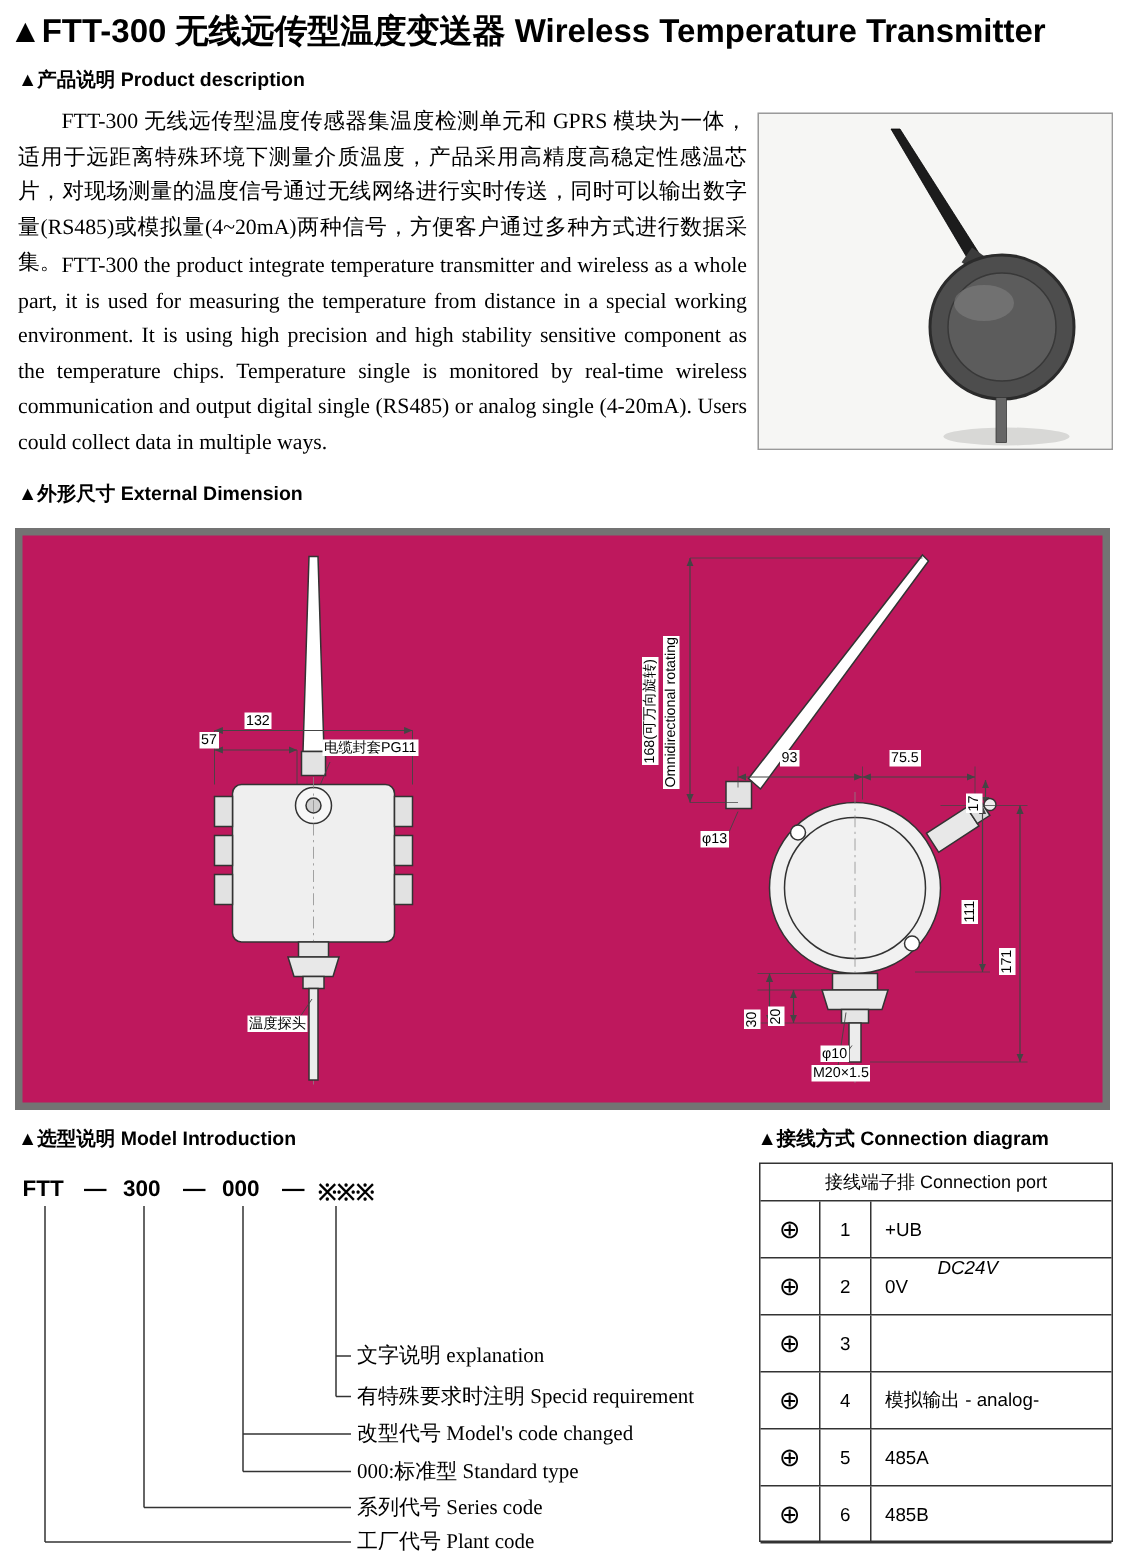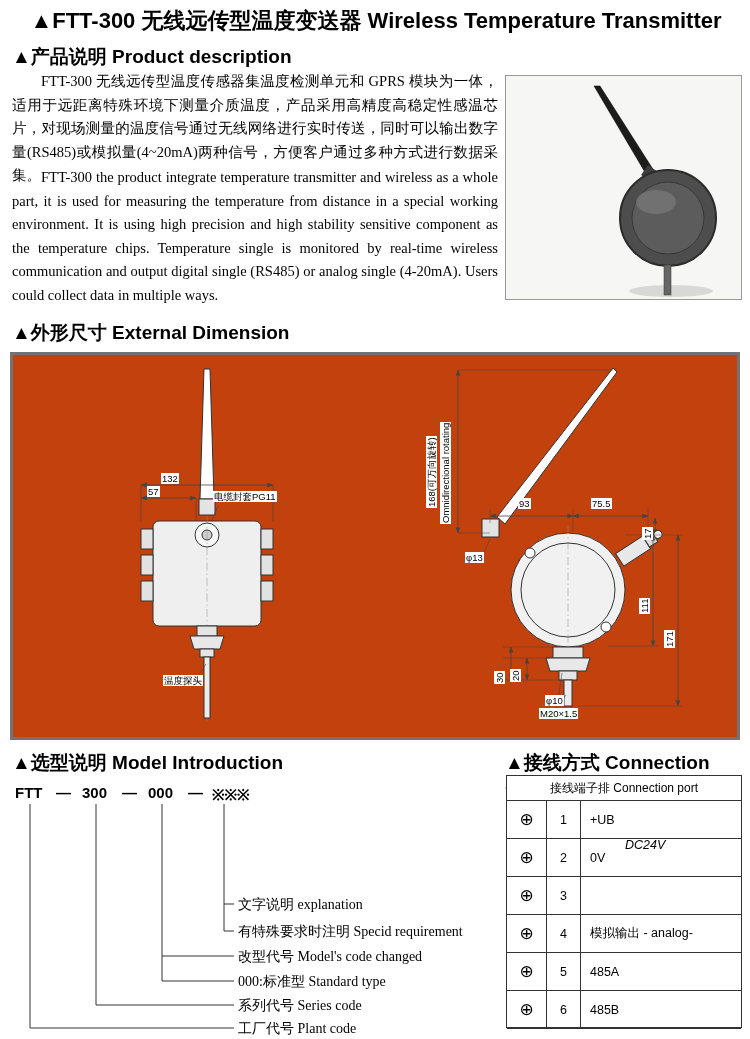--- a/index.html
+++ b/index.html
@@ -1,32 +1,32 @@
 <!DOCTYPE html>
 <html><head>
 <meta charset="utf-8">
 <style>
   * { margin:0; padding:0; box-sizing:border-box; }
   html,body { background:#fff; }
   body { width:750px; height:1039px; position:relative; font-family:"Liberation Serif", serif; color:#000; }
   .page { position:absolute; left:0; top:0; width:750px; height:1039px; background:#fff; overflow:hidden; }
 
   .title { position:absolute; left:6px; top:6px; width:740px;
-           font-family:"Liberation Sans", sans-serif; font-weight:bold; font-size:22px; letter-spacing:0;text-align:center; }
-
-  .sec-head { position:absolute; font-family:"Liberation Sans", sans-serif; font-weight:bold; font-size:19px; }
+           font-family:"Liberation Sans", sans-serif; font-weight:bold; font-size:22px; letter-spacing:0; }
+
+  .sec-head { position:absolute; font-family:"Liberation Sans", sans-serif; font-weight:bold; font-size:13px; }
 
   .para { position:absolute; left:12px; width:486px; font-size:14.5px; line-height:23.5px;
           text-align:justify; text-indent:2em; }
 
   .photo-box { position:absolute; left:505px; top:75px; width:237px; height:225px;
                border:1px solid #9a9a9a; background:#f7f7f5; }
 
   .drawing-box { position:absolute; left:10px; top:352px; width:730px; height:388px;
-                 border:3px solid #737373; background:#c2410c; }
+                 border:5px solid #737373; background:#be185d; }
   .draw-svg { position:absolute; }
   .dim { position:absolute; font-family:"Liberation Sans", sans-serif; font-size:9.5px;
          background:#fff; padding:0 1px; white-space:nowrap; line-height:11px; }
   .dim.rot { transform:rotate(-90deg); transform-origin:left bottom; }
 
   .model-section { position:absolute; left:10px; top:784px; width:495px; height:252px; }
   .code-part, .code-sep { position:absolute; top:0; font-family:"Liberation Sans", sans-serif;
          font-weight:bold; font-size:15px; white-space:nowrap; }
   .tree-lines { position:absolute; left:0; top:18px; }
   .expl { position:absolute; left:228px; font-size:14px; white-space:nowrap; line-height:17px; }
@@ -169,21 +169,21 @@
       <line x1="124" y1="297" x2="124" y2="319" stroke="#444" stroke-width="0.8" marker-start="url(#a2)" marker-end="url(#a2)"></line>
       <line x1="100" y1="286" x2="150" y2="286" stroke="#444" stroke-width="0.5"></line>
       <line x1="100" y1="297" x2="147" y2="297" stroke="#444" stroke-width="0.5"></line>
       <line x1="100" y1="319" x2="161" y2="319" stroke="#444" stroke-width="0.5"></line>
 
       <line x1="158" y1="341" x2="163" y2="334" stroke="#444" stroke-width="0.6"></line>
       <line x1="153" y1="352" x2="159" y2="312" stroke="#444" stroke-width="0.6"></line>
     </svg>
 
     <div class="dim" style="left:148px; top:118px">132</div>
-    <div class="dim" style="left:134px; top:131px">57</div>
+    <div class="dim" style="left:118px; top:131px">57</div>
     <div class="dim" style="left:200px; top:136px">电缆封套PG11</div>
     <div class="dim" style="left:150px; top:320px">温度探头</div>
 
     <div class="dim rot" style="left:424px; top:142px">168(可万向旋转)</div>
     <div class="dim rot" style="left:438px; top:158px">Omnidirectional rotating</div>
     <div class="dim" style="left:505px; top:143px">93</div>
     <div class="dim" style="left:578px; top:143px">75.5</div>
     <div class="dim rot" style="left:640px; top:174px">17</div>
     <div class="dim" style="left:452px; top:197px">φ13</div>
     <div class="dim rot" style="left:637px; top:248px">111</div>

